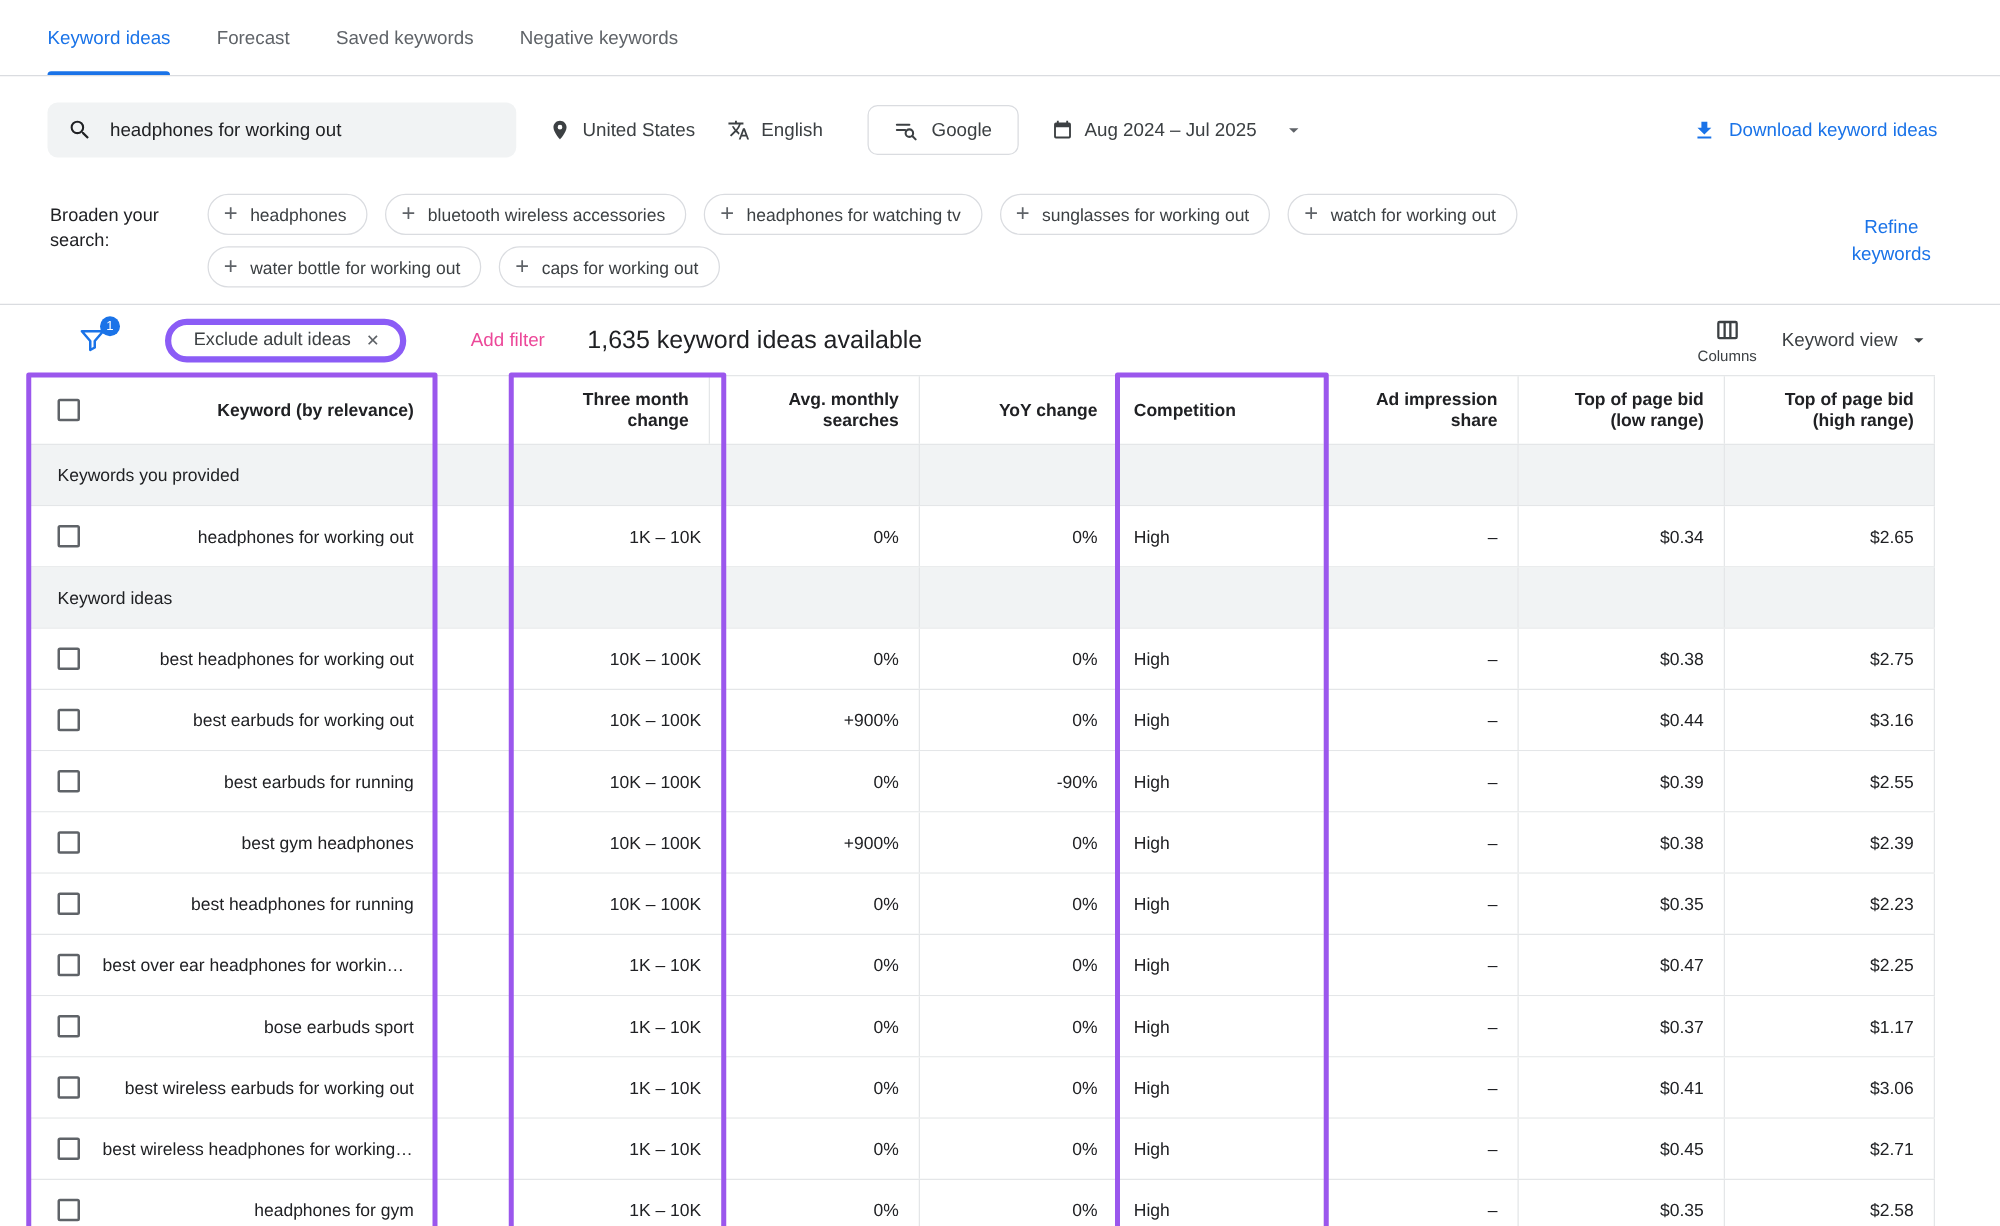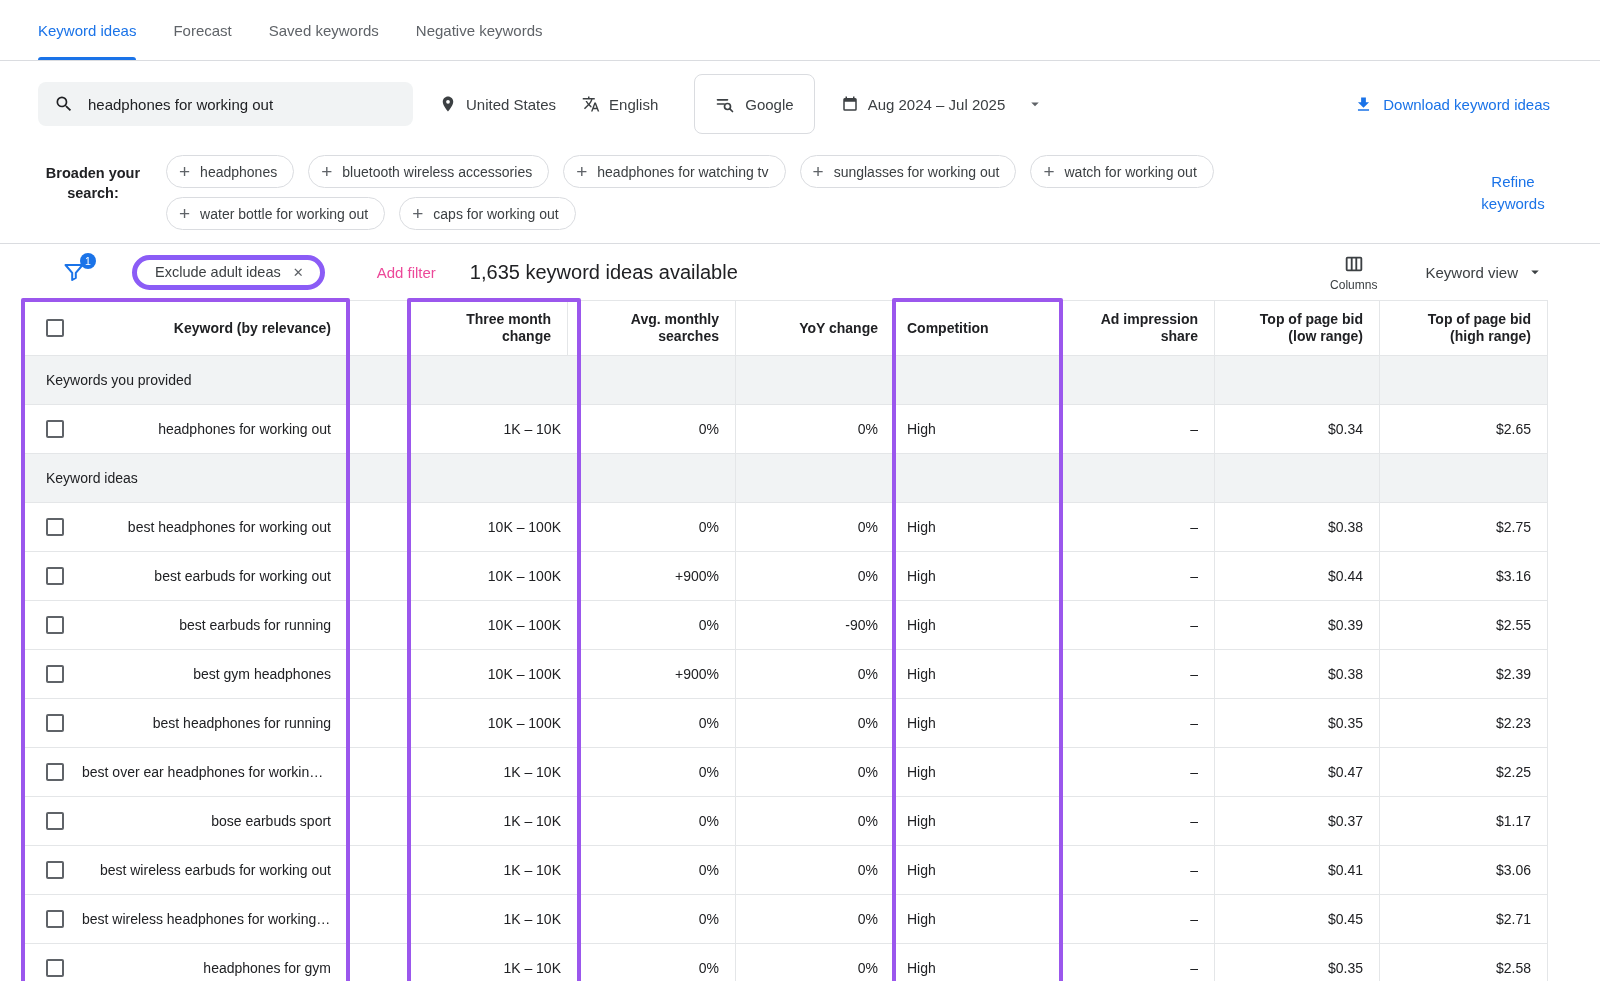--- a/index.html
+++ b/index.html
@@ -18,43 +18,43 @@
   .tab { font-size:15px; font-weight:500; color:#5f6368; display:flex; align-items:center; position:relative; cursor:pointer; }
   .tab.active { color:#1a73e8; }
   .tab.active::after { content:""; position:absolute; left:0; right:0; bottom:0; height:3px; background:#1a73e8; border-radius:3px 3px 0 0; }
 
   
   .toolbar { display:flex; align-items:center; padding:17px 50px 13px 38px; height:82px; }
   .search-box { display:flex; align-items:center; gap:14px; background:#f1f3f4; border-radius:8px; height:44px; width:375px; padding:0 16px; flex:none; }
   .search-box svg { flex:none; }
   .search-box input { border:none; background:transparent; outline:none; width:100%; font-family:"Liberation Sans",sans-serif; font-size:15px; color:#202124; }
   .tool-item { display:flex; align-items:center; gap:9px; font-size:15px; color:#3c4043; margin-left:26px; cursor:pointer; white-space:nowrap; }
-  .network-box { display:flex; align-items:center; gap:10px; border:1px solid #dadce0; border-radius:8px; height:60px; padding:0 20px; margin-left:36px; font-size:15px; color:#3c4043; cursor:pointer; }
+  .network-box { display:flex; align-items:center; gap:10px; border:1px solid #dadce0; border-radius:8px; height:40px; padding:0 20px; margin-left:36px; font-size:15px; color:#3c4043; cursor:pointer; }
   .caret { margin-left:12px; }
   .download { margin-left:auto; display:flex; align-items:center; gap:10px; color:#1a73e8; font-weight:500; font-size:15px; cursor:pointer; white-space:nowrap; }
 
   
   .broaden { display:flex; padding:12px 44px 13px 40px; align-items:flex-start; }
-  .broaden-label { width:106px; font-size:14.5px; font-weight:700; color:#202124; line-height:20px; margin-top:8px; flex:none;text-align:center; }
+  .broaden-label { width:106px; font-size:14.5px; font-weight:400; color:#202124; line-height:20px; margin-top:8px; flex:none; }
   .chips-area { flex:1; display:flex; flex-direction:column; gap:9px; margin-left:20px; }
   .chips-row { display:flex; gap:14px; }
   .chip { display:flex; align-items:center; gap:10px; border:1px solid #dadce0; border-radius:17px; height:33px; padding:0 16px 0 12px; font-size:14px; color:#3c4043; cursor:pointer; white-space:nowrap; background:#fff; }
   .plus-glyph { font-size:19px; color:#5f6368; line-height:1; }
   .refine { width:86px; margin-left:18px; align-self:center; text-align:center; color:#1a73e8; font-weight:500; font-size:15px; line-height:22px; cursor:pointer; }
 
   
   .filter-bar { border-top:1px solid #dadce0; height:57px; display:flex; align-items:center; padding:0 56px 0 62px; }
   .filter-icon-wrap { position:relative; width:26px; height:24px; cursor:pointer; flex:none; }
   .badge { position:absolute; top:-7px; right:-8px; width:16px; height:16px; border-radius:50%; background:#1a73e8; color:#fff; font-size:10.5px; display:flex; align-items:center; justify-content:center; }
   .exclude-chip { margin-left:44px; display:flex; align-items:center; gap:12px; border:5px solid #8b5cf6; border-radius:18px; height:35px; padding:0 16px 0 18px; font-size:14.5px; color:#3c4043; cursor:pointer;text-align:center; }
   .x-glyph { color:#5f6368; font-size:13px; cursor:pointer; }
   .add-filter { margin-left:52px; font-size:15px; color:#ec4899; cursor:pointer;text-align:right; }
   .count-text { margin-left:34px; font-size:20px; color:#202124; }
   .columns-btn { margin-left:auto; display:flex; flex-direction:column; align-items:center; gap:3px; font-size:12px; color:#3c4043; cursor:pointer; }
-  .view-btn { margin-left:48px; display:flex; align-items:center; gap:8px; font-size:15px; color:#3c4043; cursor:pointer; white-space:nowrap; }
+  .view-btn { margin-left:20px; display:flex; align-items:center; gap:8px; font-size:15px; color:#3c4043; cursor:pointer; white-space:nowrap; }
 
   
   .table { margin-left:23px; width:1525px; }
   .trow { display:flex; border-bottom:1px solid #e4e6e8; background:#fff; }
   .trow.head { border-top:1px solid #e4e6e8; }
   .cell { border-right:1px solid #e4e6e8; height:48px; display:flex; align-items:center; padding:0 16px; font-size:14px; color:#202124; overflow:hidden; white-space:nowrap; }
   .cell:first-child { border-left:1px solid #e4e6e8;justify-content:space-between; }
   .head .cell { height:54px; font-weight:700; font-size:14px; }
   .head .cell .hlabel { white-space:normal; line-height:17px; }
   .a-r { justify-content:flex-end; text-align:right; }

